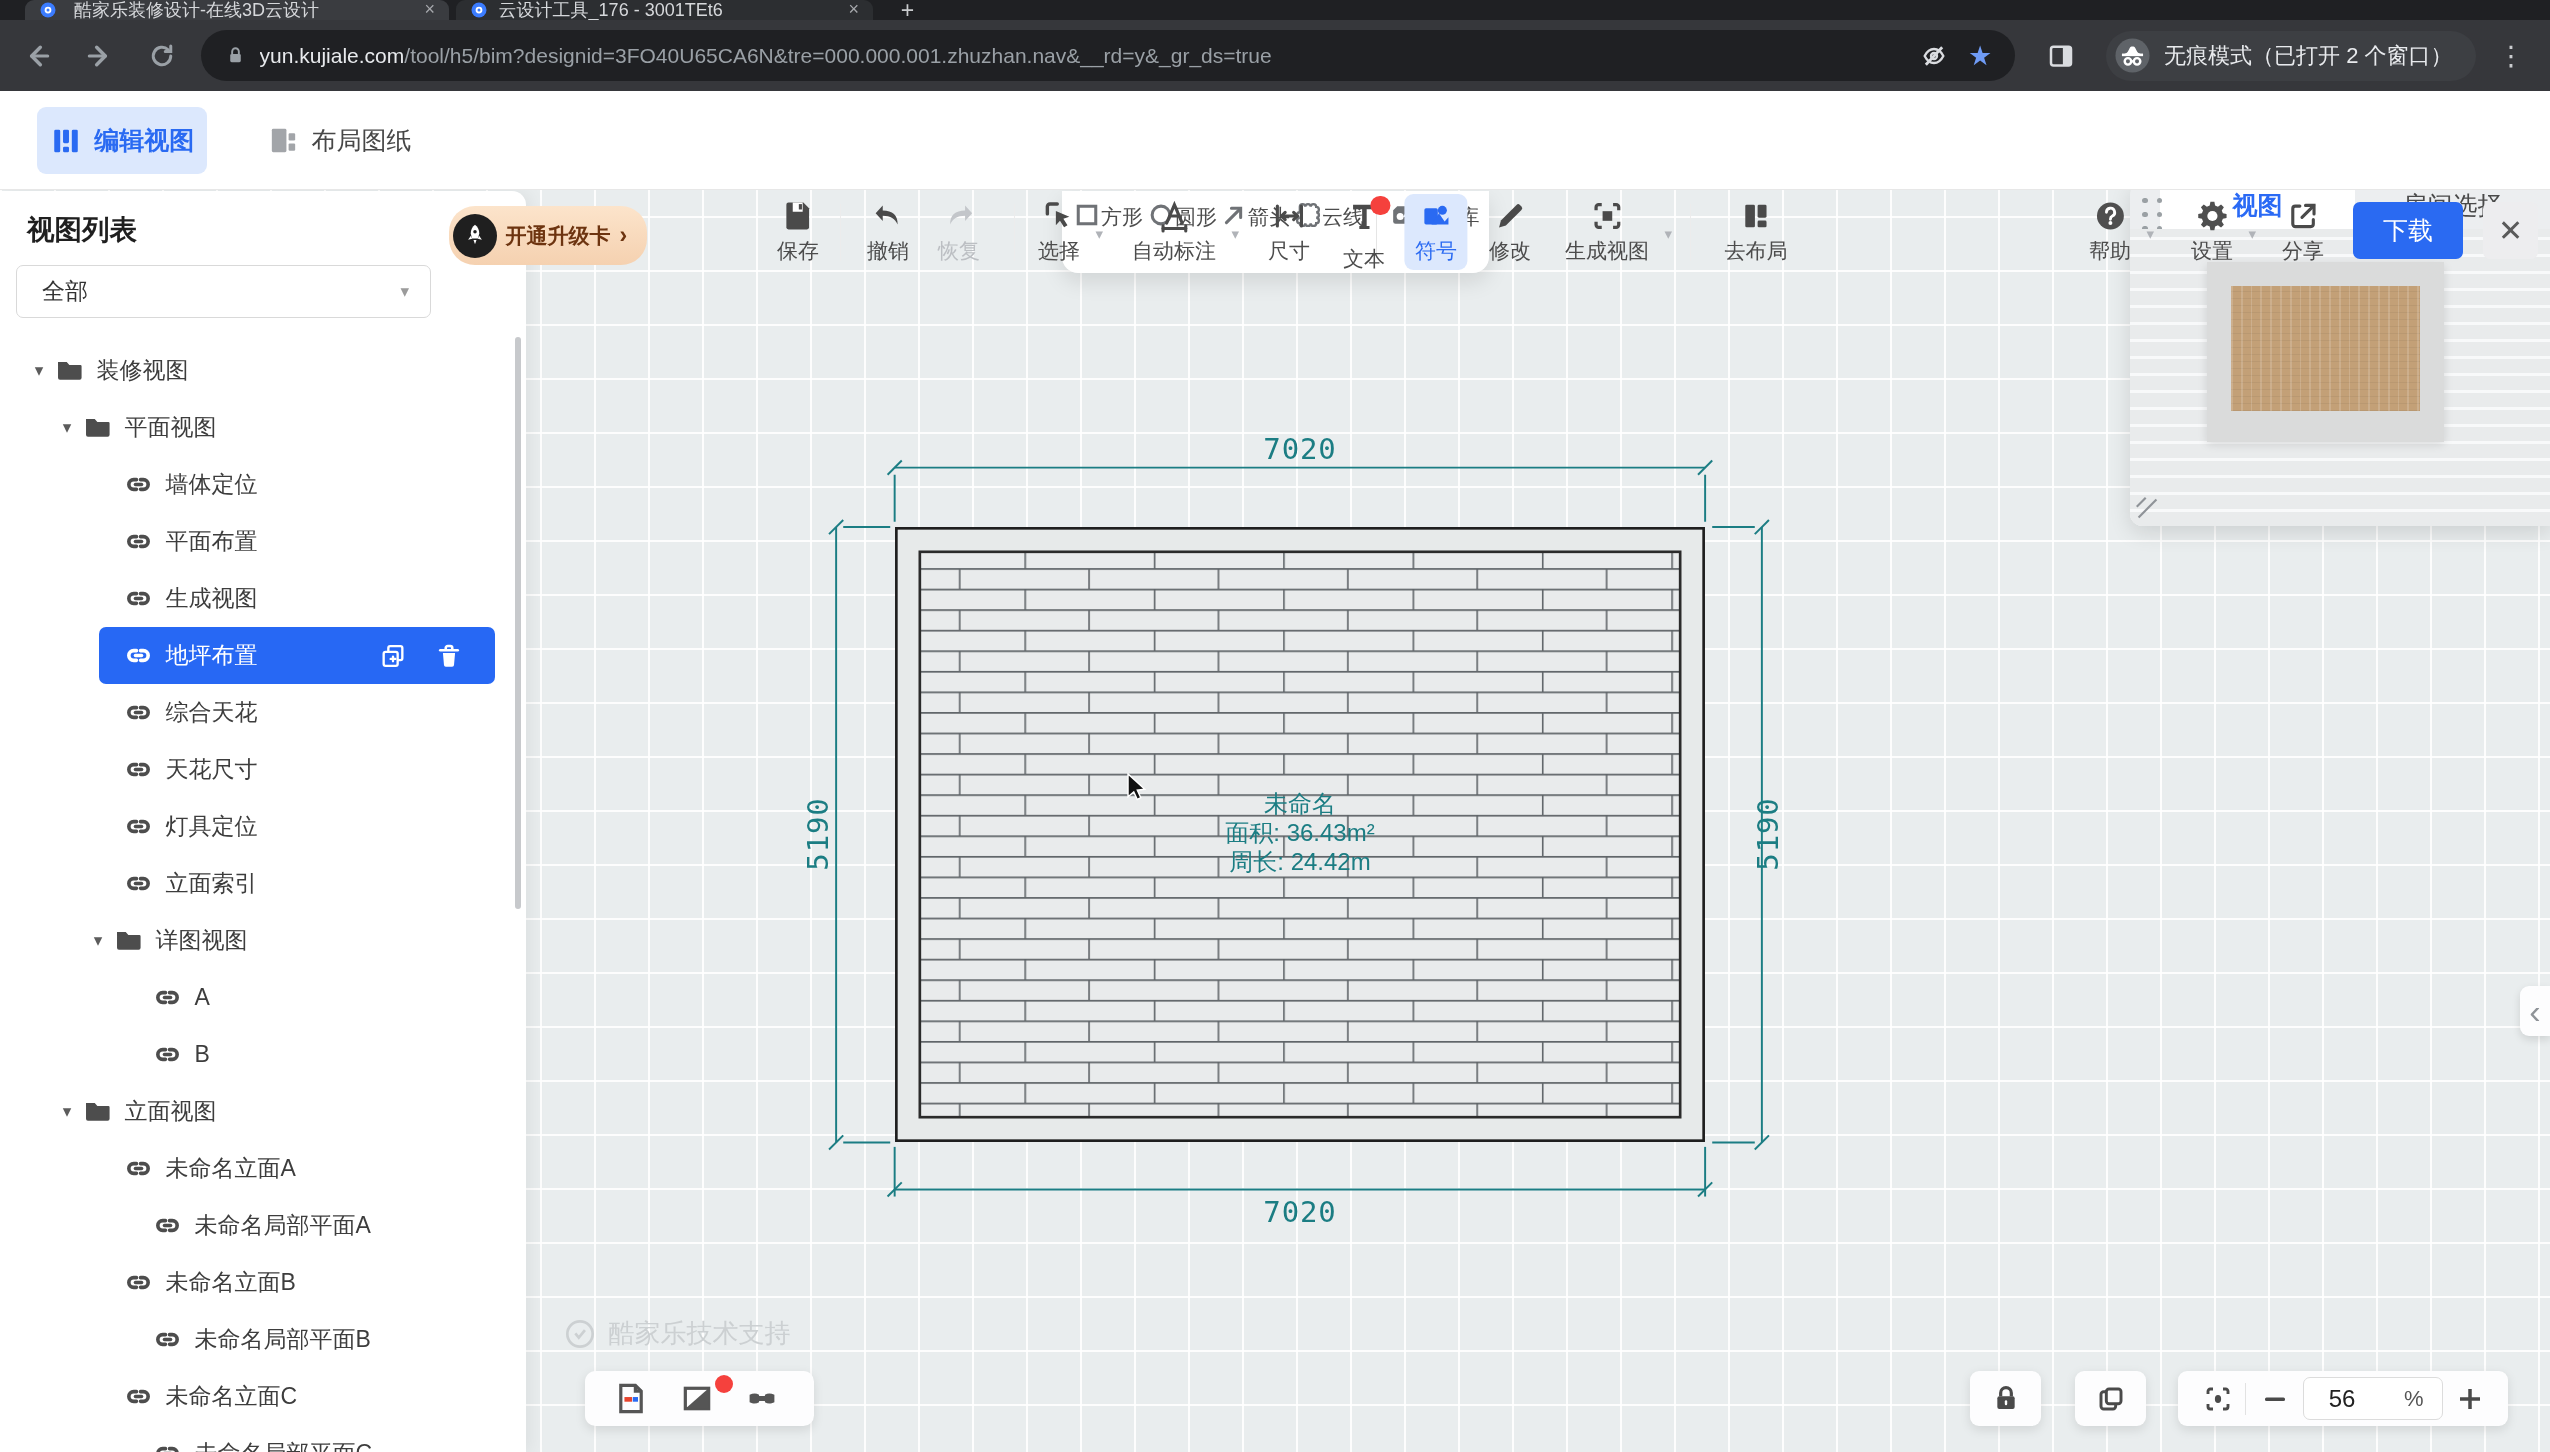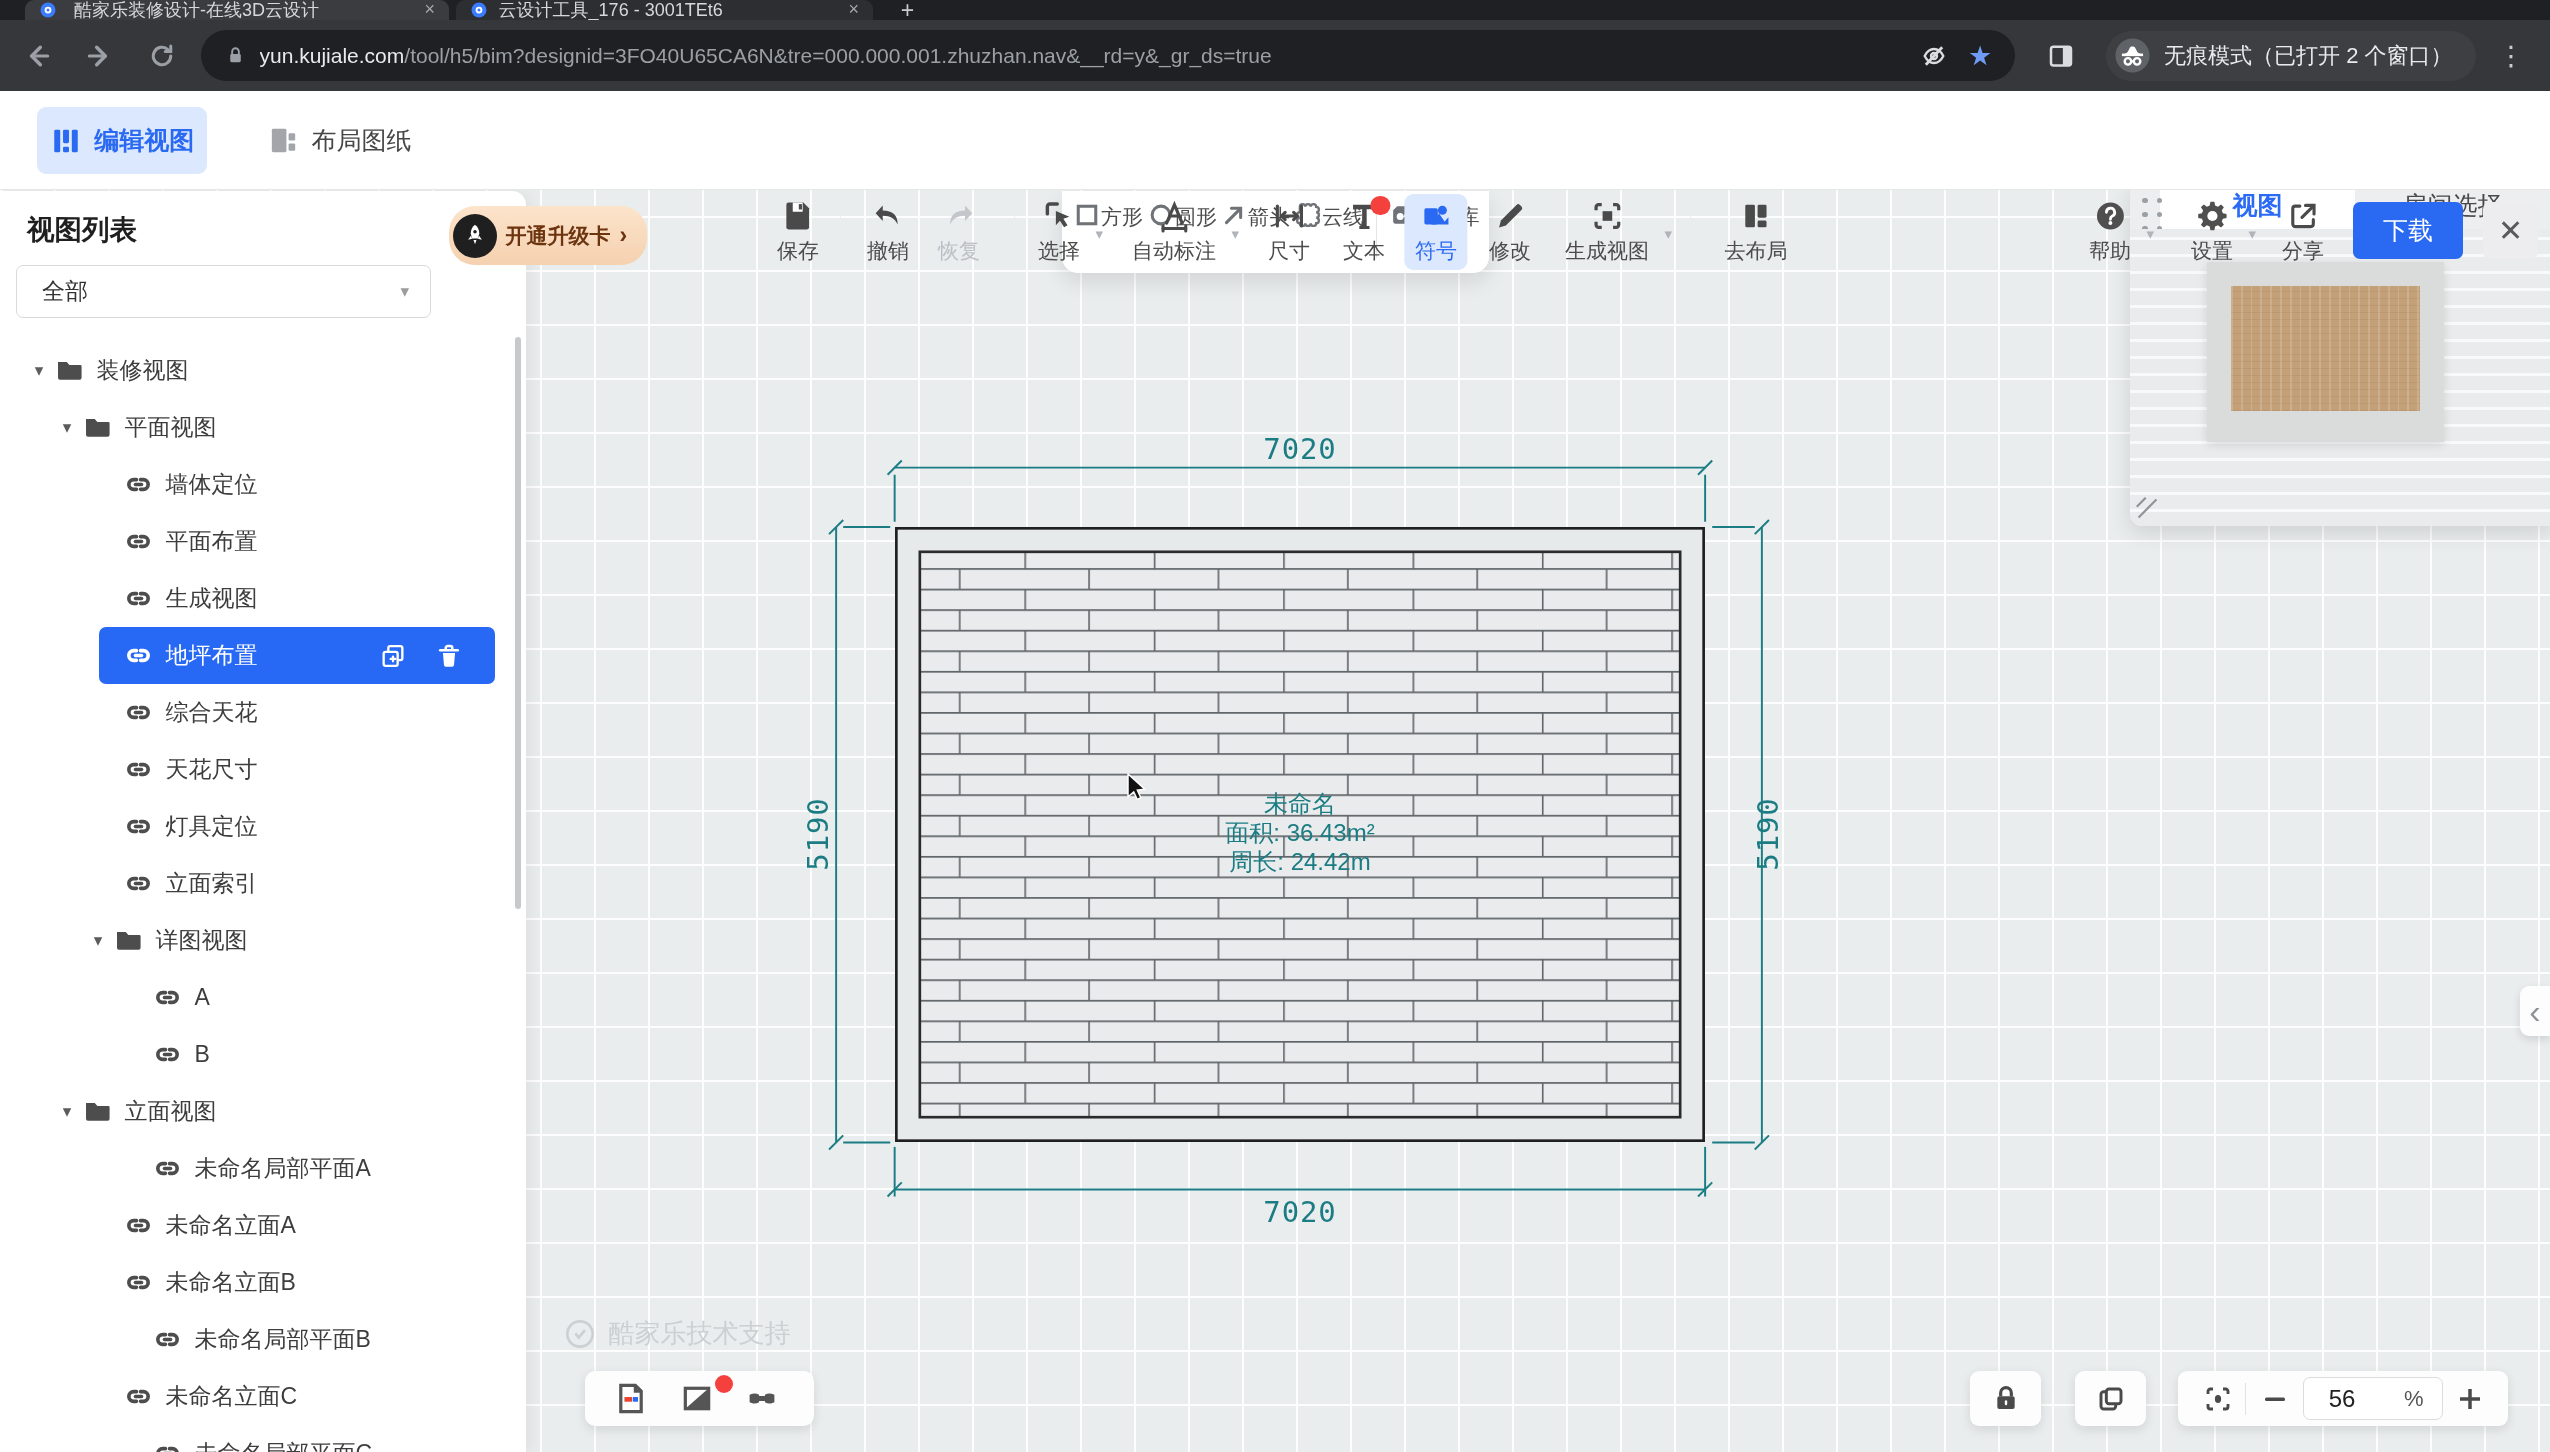--- a/index.html
+++ b/index.html
@@ -367,21 +367,21 @@
         <span class="icon">
           <svg viewBox="0 0 24 24" stroke="#4a4a4a" stroke-width="2.2" stroke-linecap="round">
             <line x1="3.5" y1="5" x2="3.5" y2="19"></line>
             <line x1="20.5" y1="5" x2="20.5" y2="19"></line>
             <line x1="6.5" y1="12" x2="17.5" y2="12"></line>
             <path d="M9 9.5 6.5 12 9 14.5M15 9.5 17.5 12 15 14.5" fill="none"></path>
           </svg>
         </span>
         <span class="lbl">尺寸</span>
       </div>
-      <div class="tool-btn" style="left: 1364px;">
+      <div class="tool-btn" style="left: 1364px; gap: 8px;">
         <span class="icon">
           <svg viewBox="0 0 24 24" fill="#4a4a4a">
             <path d="M4 4h16v3.4h-2.2V7.2h-4.2V19h2v2.2H8.4V19h2V7.2H6.2v.2H4z"></path>
           </svg>
         </span>
         <span class="lbl">文本</span>
         <span class="badge"></span>
       </div>
       <div class="tool-btn active" style="left: 1436px;">
         <span class="icon">
@@ -668,39 +668,39 @@
       <div class="tree-row" style="padding-left: 51px;">
         <span class="tw">▾</span>
         <span class="icon">
           <svg viewBox="0 0 24 24" fill="currentColor">
             <path d="M2.5 5h7.2l2.2 2.4h9.1a1 1 0 0 1 1 1V18a1.6 1.6 0 0 1-1.6 1.6H4.1A1.6 1.6 0 0 1 2.5 18z"></path>
             <path d="M2.5 5h7.2l-1 3.2H2.5z" opacity=".55"></path>
           </svg>
         </span>
         <span>立面视图</span>
       </div>
+      <div class="tree-row" style="padding-left: 124px;">
+        <span class="icon">
+          <svg viewBox="0 0 24 24" fill="none" stroke="currentColor" stroke-width="3" stroke-linecap="round">
+            <path d="M10.3 8H8a4 4 0 0 0 0 8h2.3"></path>
+            <path d="M13.7 8H16a4 4 0 0 1 0 8h-2.3"></path>
+            <line x1="9.5" y1="12" x2="14.5" y2="12"></line>
+          </svg>
+        </span>
+        <span>未命名立面A</span>
+      </div>
       <div class="tree-row" style="padding-left: 153px;">
         <span class="icon">
           <svg viewBox="0 0 24 24" fill="none" stroke="currentColor" stroke-width="3" stroke-linecap="round">
             <path d="M10.3 8H8a4 4 0 0 0 0 8h2.3"></path>
             <path d="M13.7 8H16a4 4 0 0 1 0 8h-2.3"></path>
             <line x1="9.5" y1="12" x2="14.5" y2="12"></line>
           </svg>
         </span>
         <span>未命名局部平面A</span>
-      </div>
-      <div class="tree-row" style="padding-left: 124px;">
-        <span class="icon">
-          <svg viewBox="0 0 24 24" fill="none" stroke="currentColor" stroke-width="3" stroke-linecap="round">
-            <path d="M10.3 8H8a4 4 0 0 0 0 8h2.3"></path>
-            <path d="M13.7 8H16a4 4 0 0 1 0 8h-2.3"></path>
-            <line x1="9.5" y1="12" x2="14.5" y2="12"></line>
-          </svg>
-        </span>
-        <span>未命名立面A</span>
       </div>
       <div class="tree-row" style="padding-left: 124px;">
         <span class="icon">
           <svg viewBox="0 0 24 24" fill="none" stroke="currentColor" stroke-width="3" stroke-linecap="round">
             <path d="M10.3 8H8a4 4 0 0 0 0 8h2.3"></path>
             <path d="M13.7 8H16a4 4 0 0 1 0 8h-2.3"></path>
             <line x1="9.5" y1="12" x2="14.5" y2="12"></line>
           </svg>
         </span>
         <span>未命名立面B</span>

